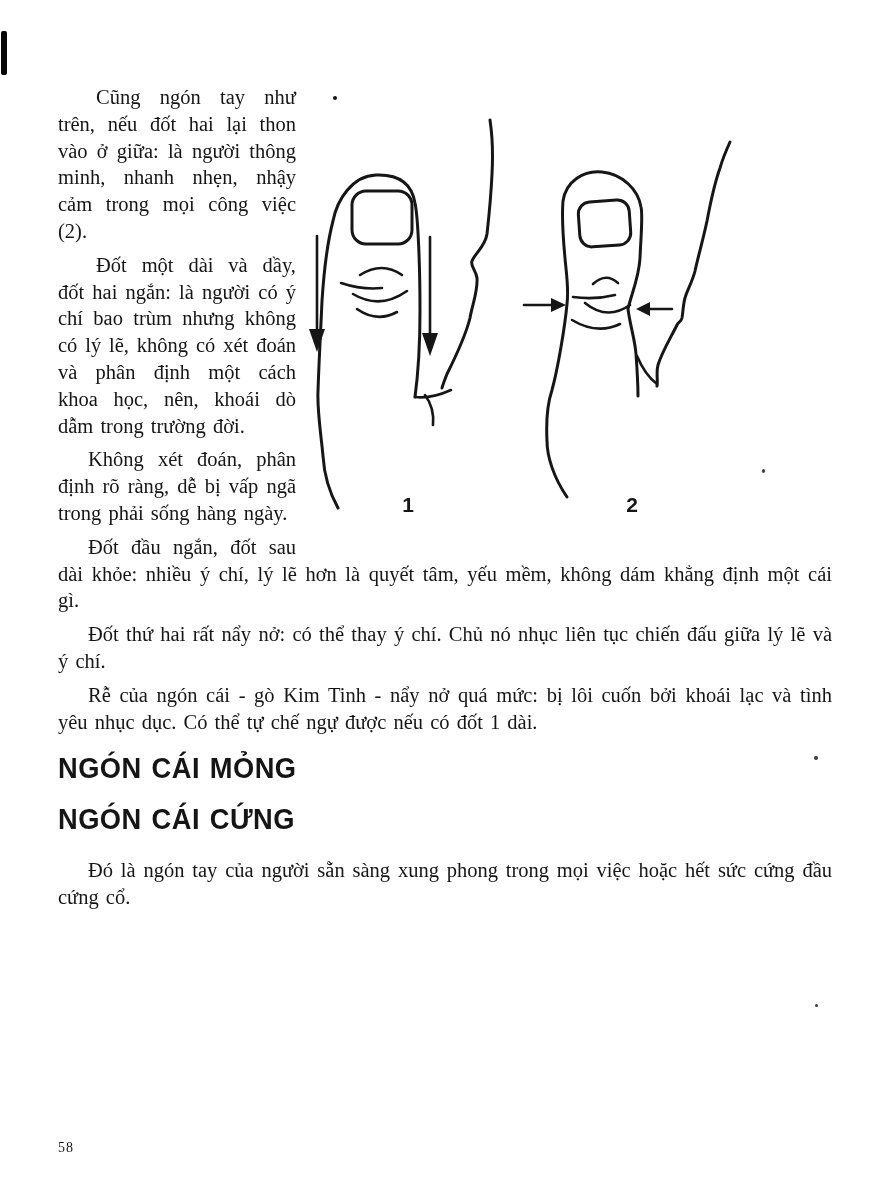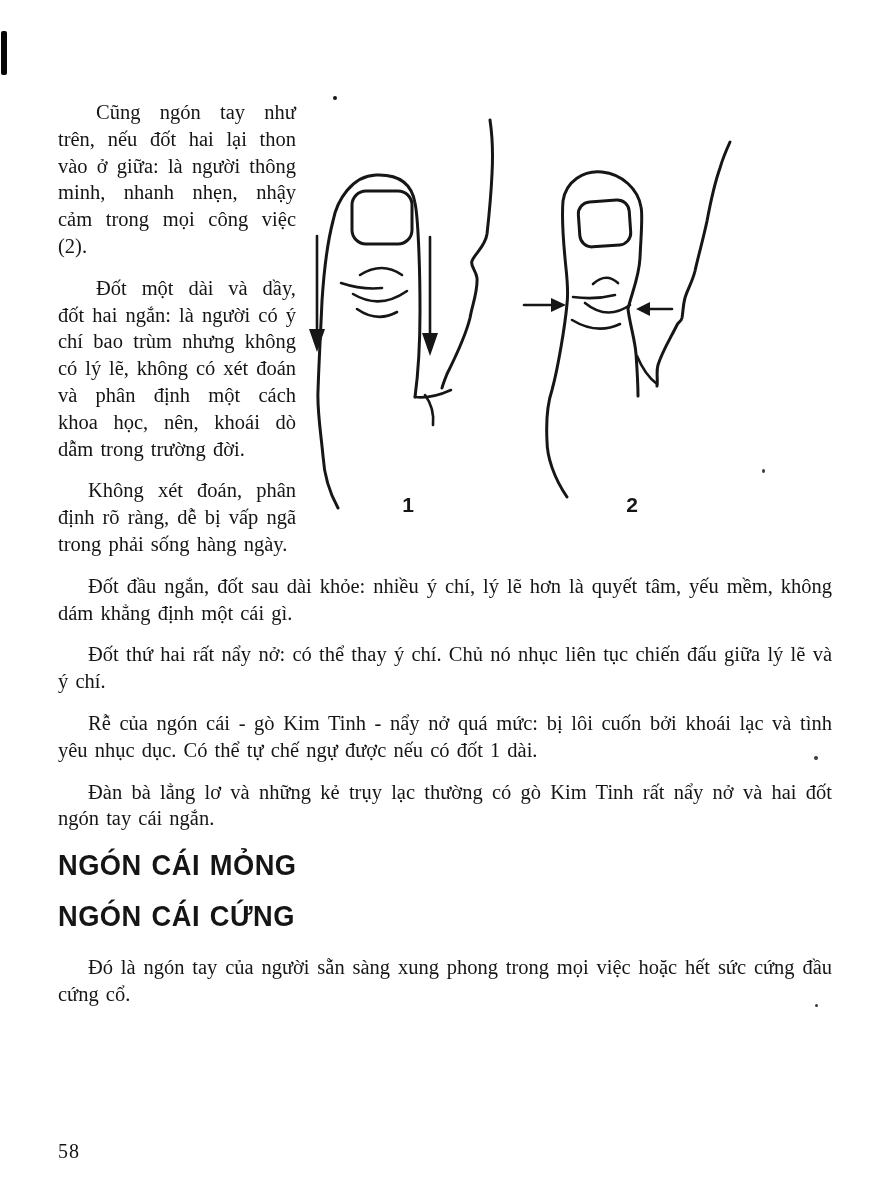--- a/index.html
+++ b/index.html
@@ -22,32 +22,32 @@
   .content{
     position:absolute;left:58px;top:84px;width:774px;
     font-size:20.5px;line-height:26.8px;
     text-align:justify;word-spacing:2px;
   }
   .fig{
     float:right;width:532px;height:462px;
     margin:0 0 4px 4px;padding:0;
   }
   .fig svg{display:block;}
-  .content p{margin:15px 0 7px 0;text-indent:30px;}
+  .content p{margin:0 0 7px 0;text-indent:30px;}
   .content p.narrow{text-indent:38px;}
   .content h2{
     font-family:"Liberation Sans","DejaVu Sans",sans-serif;
     font-weight:700;font-size:29px;letter-spacing:0.5px;
     margin:20px 0 24px 0;
     transform:scaleX(0.94);transform-origin:0 50%;
     text-align:left;text-indent:0;
   }
   .page-number{
     position:absolute;left:58px;top:1140px;
-    font-size:20px;letter-spacing:1px;
+    font-size:14px;letter-spacing:1px;
   }
   .stroke{fill:none;stroke:#161616;stroke-width:3;stroke-linecap:round;stroke-linejoin:round;}
   .stroke.thin{stroke-width:2.6;}
   .fill{fill:#161616;stroke:none;}
   .fig-label{
     font-family:"Liberation Sans","DejaVu Sans",sans-serif;
     font-weight:700;font-size:21px;fill:#161616;text-anchor:middle;
   }
 </style>
 </head>
@@ -121,21 +121,20 @@
         </g>
       </svg>
     </figure>
 
     <p class="narrow">Cũng ngón tay như trên, nếu đốt hai lại thon vào ở giữa: là người thông minh, nhanh nhẹn, nhậy cảm trong mọi công việc (2).</p>
     <p class="narrow">Đốt một dài và dầy, đốt hai ngắn: là người có ý chí bao trùm nhưng không có lý lẽ, không có xét đoán và phân định một cách khoa học, nên, khoái dò dẫm trong trường đời.</p>
     <p>Không xét đoán, phân định rõ ràng, dễ bị vấp ngã trong phải sống hàng ngày.</p>
     <p>Đốt đầu ngắn, đốt sau dài khỏe: nhiều ý chí, lý lẽ hơn là quyết tâm, yếu mềm, không dám khẳng định một cái gì.</p>
     <p>Đốt thứ hai rất nẩy nở: có thể thay ý chí. Chủ nó nhục liên tục chiến đấu giữa lý lẽ và ý chí.</p>
     <p>Rễ của ngón cái - gò Kim Tinh - nẩy nở quá mức: bị lôi cuốn bởi khoái lạc và tình yêu nhục dục. Có thể tự chế ngự được nếu có đốt 1 dài.</p>
-    <p>Đàn bà lẳng lơ và những kẻ trụy lạc thường có gò Kim Tinh rất nẩy nở và hai đốt ngón tay cái ngắn.</p>
 
     <h2>NGÓN CÁI MỎNG</h2>
 
     <h2>NGÓN CÁI CỨNG</h2>
     <p>Đó là ngón tay của người sẵn sàng xung phong trong mọi việc hoặc hết sức cứng đầu cứng cổ.</p>
 
   </div>
 
   <div class="page-number">58</div>
 

